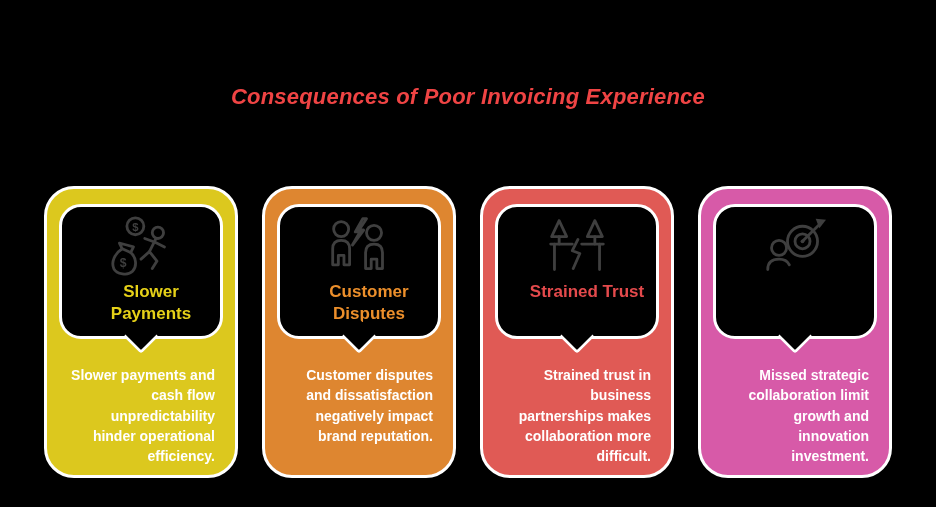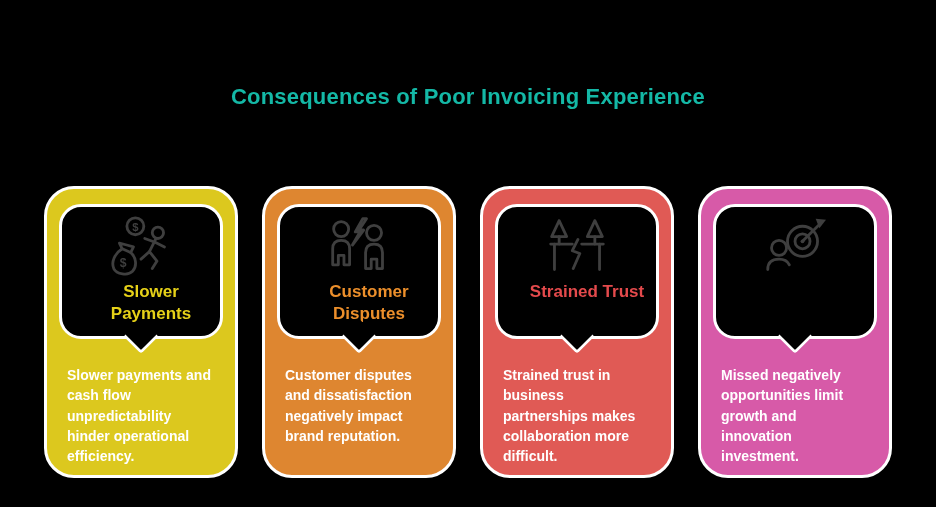--- a/index.html
+++ b/index.html
@@ -42,31 +42,31 @@
   .icon-wrap svg{display:block;}
   .card-title{
     margin-top:4px;padding:0 10px;
     text-align:center;
     font-size:17px;font-weight:700;line-height:1.3;
     color:var(--title-color,#fff);
     margin-left:20px;
   }
   .card-desc{
     position:absolute;top:176px;left:20px;right:20px;
-    text-align:left;
+    text-align:right;
     color:#fff;font-size:14px;font-weight:700;line-height:1.45;
   }
   .ic{stroke:#3f3f3f;stroke-width:3;fill:none;stroke-linecap:round;stroke-linejoin:round;}
   .ic-fill{fill:#3f3f3f;stroke:none;}
   .ic-txt{fill:#3f3f3f;font-family:"Liberation Sans",sans-serif;font-weight:700;}
 </style>
 </head>
 <body style="background: rgb(0, 0, 0);">
 
-<div class="page-title" style="color: #14b8a6;">Consequences of Poor Invoicing Experience</div>
+<div class="page-title" style="color: #ef4444; font-style: italic;">Consequences of Poor Invoicing Experience</div>
 
 <div class="cards-row">
 
   <div class="card" style="--card-color: #dcc81e; --title-color: #e6d118;">
     <div class="bubble">
       <div class="icon-wrap">
         <svg width="78" height="62" viewBox="0 0 80 66">
           <circle class="ic" cx="34" cy="12" r="9"></circle>
           <text class="ic-txt" x="34" y="16.5" font-size="12" text-anchor="middle">$</text>
           <path class="ic" d="M20 36 C12 41 8 50 11 57 C14 63 26 65 31 60 C36 55 35 45 29 40 Z"></path>
@@ -125,16 +125,16 @@
           <circle class="ic" cx="48" cy="28" r="16"></circle>
           <circle class="ic" cx="48" cy="28" r="8"></circle>
           <circle class="ic-fill" cx="48" cy="28" r="2"></circle>
           <path class="ic" d="M48 28 L66 10"></path>
           <path class="ic-fill" d="M62 4 L73 5 L66 14 Z"></path>
           <circle class="ic" cx="23" cy="35" r="8"></circle>
           <path class="ic" d="M11 58 Q11 47 23 47 Q31 47 34 53"></path>
         </svg>
       </div>
     </div>
-    <div class="card-desc">Missed negatively opportunities limit growth and innovation investment.</div>
+    <div class="card-desc">Missed strategic collaboration limit growth and innovation investment.</div>
   </div>
 
 </div>
 
 </body></html>

